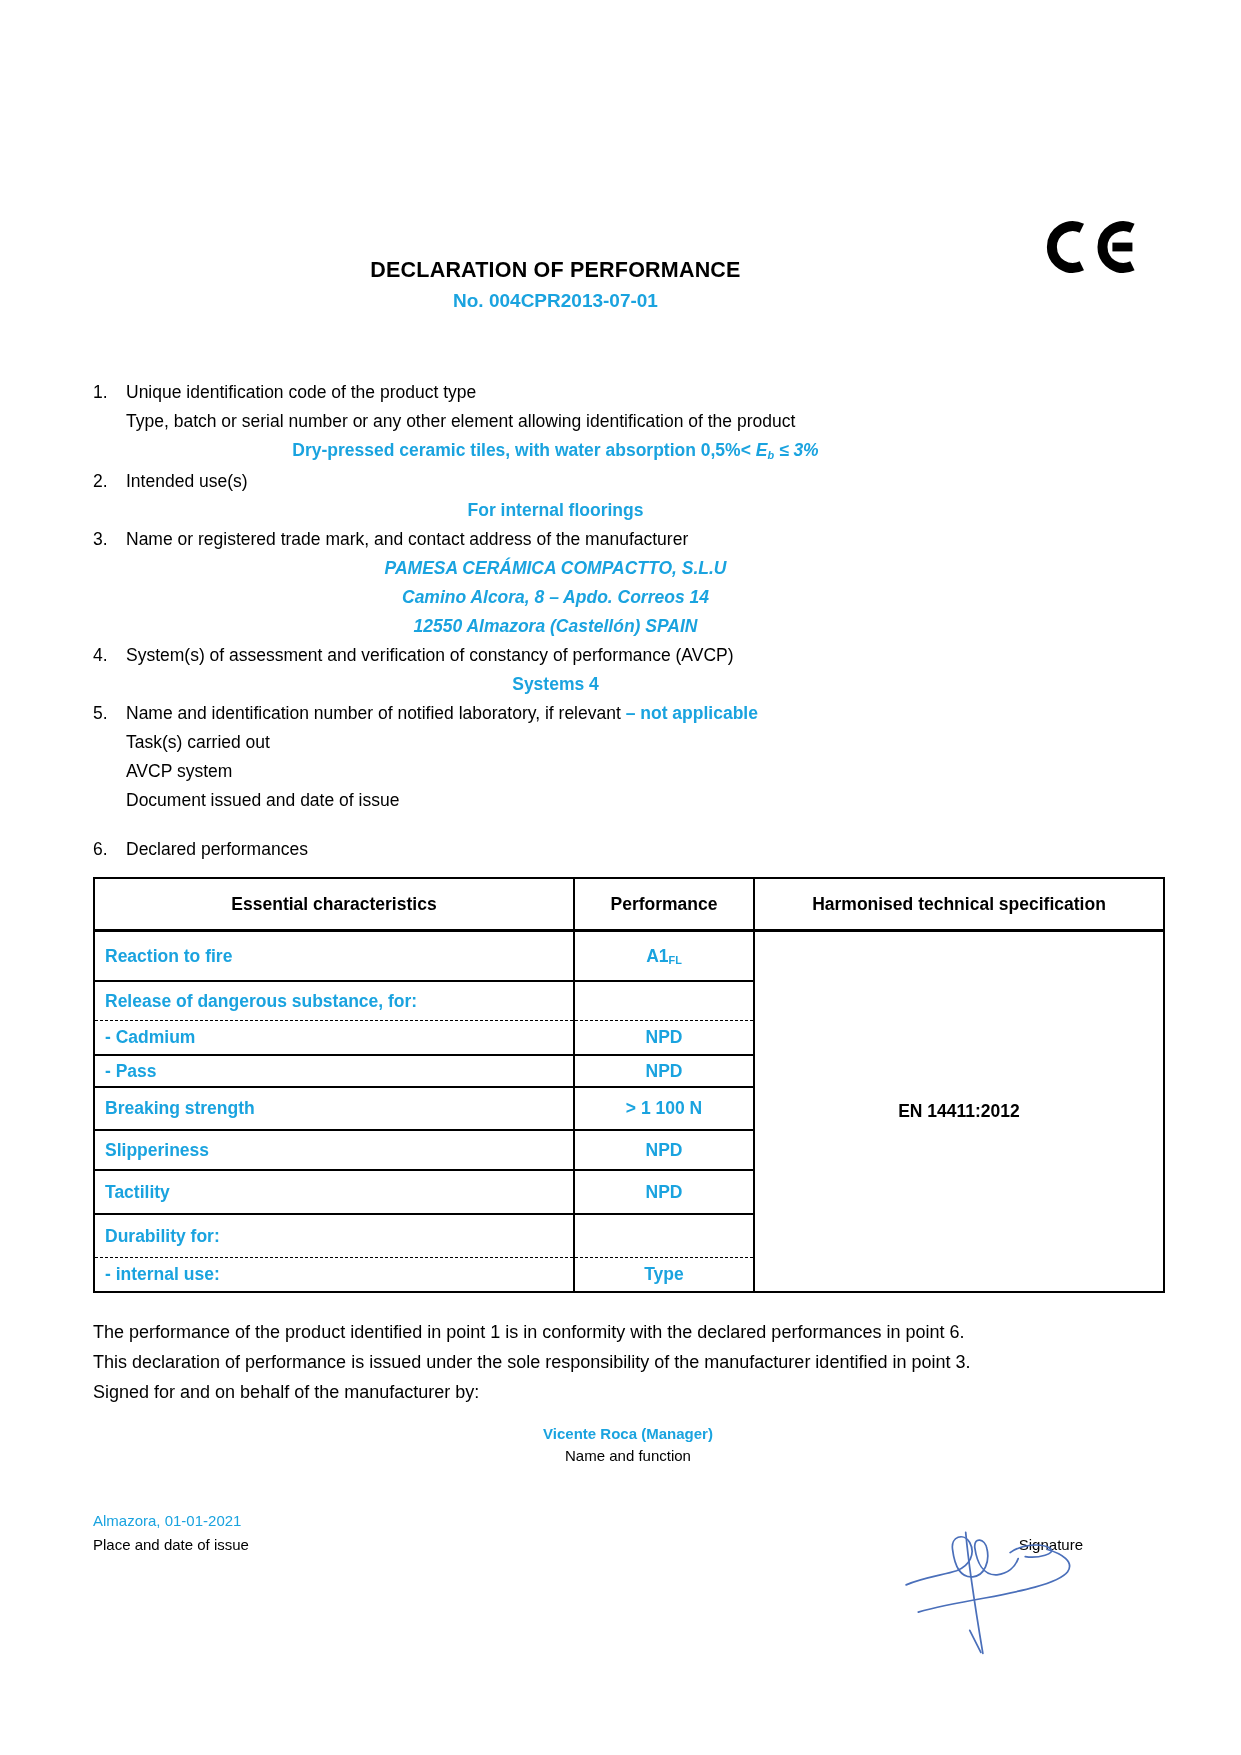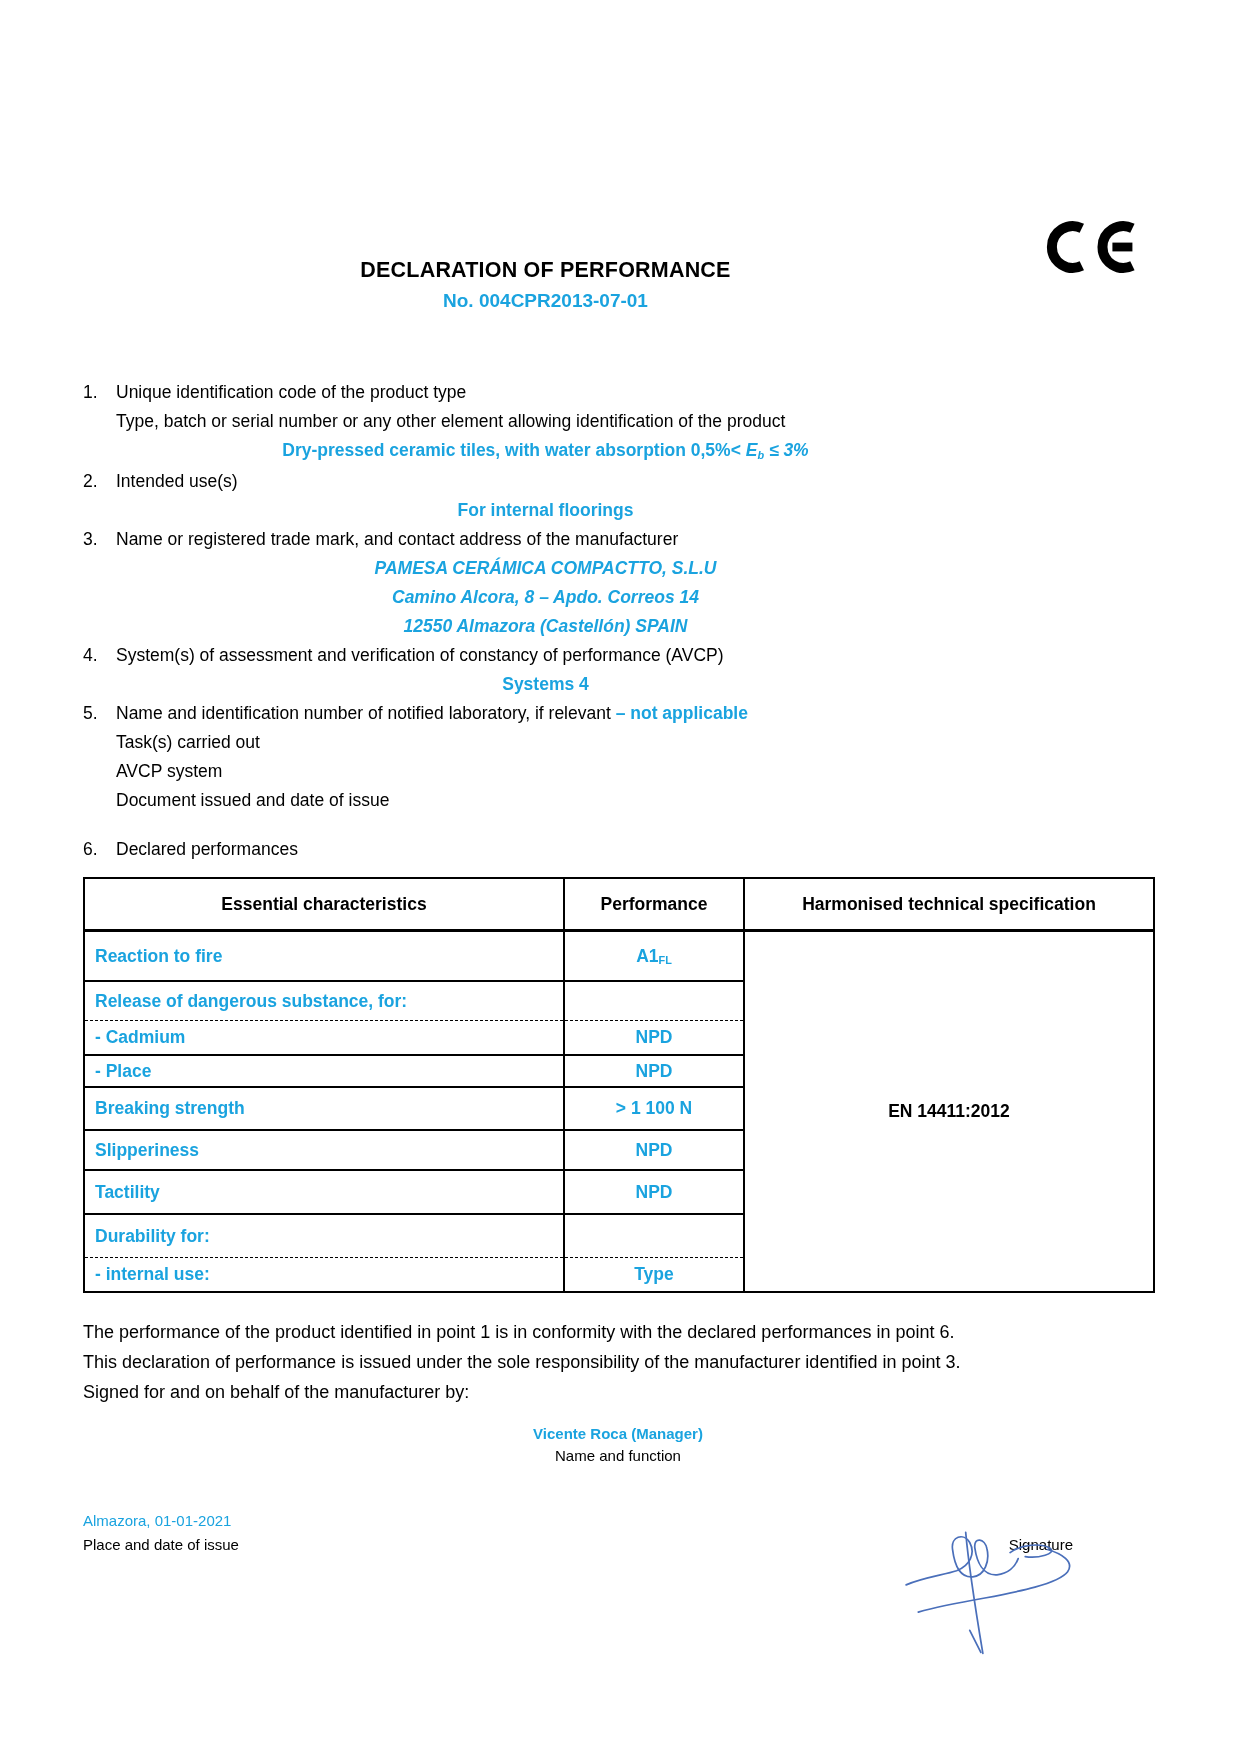--- a/index.html
+++ b/index.html
@@ -1,21 +1,21 @@
 <!DOCTYPE html>
 <html><head>
 <meta charset="utf-8">
 <style>
   html,body { margin:0; padding:0; background:#ffffff; }
   .page {
     position:relative; width:1241px; height:1755px; background:#ffffff;
     font-family:"Liberation Sans", sans-serif; color:#000;
     overflow:hidden;
   }
-  .content { position:absolute; left:83px; top:0; width:1070px; padding-top:256px; }
+  .content { position:absolute; left:93px; top:0; width:1070px; padding-top:256px; }
   .narrow { width:925px; }
 
   .accent { color:#1aa3df; }
   .b { font-weight:bold; }
 
   .doc-title { text-align:center; font-size:21.5px; font-weight:bold; line-height:28px; letter-spacing:0.2px; }
   .doc-number { text-align:center; font-size:19px; font-weight:bold; line-height:30px; margin-top:2px; color:#1aa3df; }
 
   .list { margin-top:62px; font-size:17.5px; }
   .item-line { position:relative; line-height:29px; padding-left:33px; }
@@ -149,21 +149,21 @@
       </tr>
       <tr class="h38 dashed">
         <td class="lbl">Release of dangerous substance, for:</td>
         <td class="val"></td>
       </tr>
       <tr class="h33">
         <td class="lbl indent">- Cadmium</td>
         <td class="val">NPD</td>
       </tr>
       <tr class="h30">
-        <td class="lbl indent">- Place</td>
+        <td class="lbl indent">- Pass</td>
         <td class="val">NPD</td>
       </tr>
       <tr class="h41">
         <td class="lbl">Breaking strength</td>
         <td class="val">&gt; 1 100 N</td>
       </tr>
       <tr class="h38">
         <td class="lbl">Slipperiness</td>
         <td class="val">NPD</td>
       </tr>

